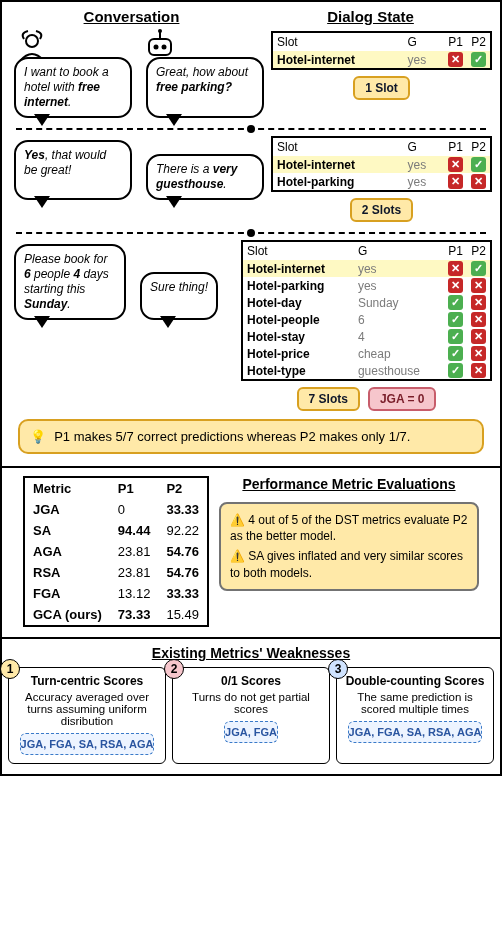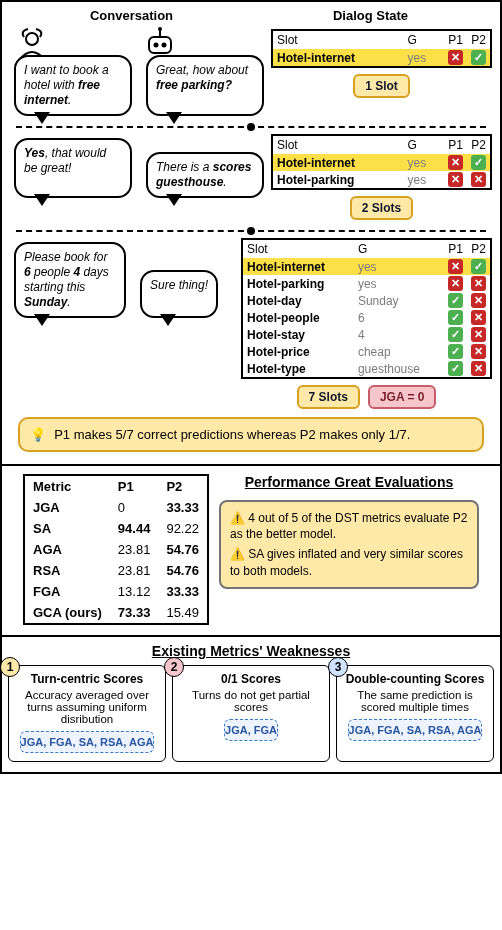--- a/index.html
+++ b/index.html
@@ -1,21 +1,21 @@
 <!DOCTYPE html>
 <html><head>
 <meta charset="utf-8">
 <style>
   * { box-sizing: border-box; margin: 0; padding: 0; }
   body { font-family: Arial, Helvetica, sans-serif; width: 502px; background: #fff; }
   .page { border: 2px solid #000; width: 502px; }
   .section-sep { border-top: 2px solid #000; }
 
   .topheaders { display: flex; padding: 6px 10px 2px; }
-  .topheaders > div { flex: 1; text-align: center; font-weight: bold; font-size: 13px; }
+  .topheaders > div { flex: 1; text-align: center; font-weight: bold; text-decoration: underline; font-size: 15px; }
 
   .conv-panel { padding: 4px 8px 2px; }
   .turn-row { display: flex; align-items: flex-start; gap: 6px; margin-bottom: 4px; }
   .conv-col { width: 255px; position: relative; font-style: italic; }
   .state-col { flex: 1; position: relative; }
 
   .bubble { border: 2px solid #000; border-radius: 14px; padding: 6px 8px; font-size: 12px; line-height: 1.25; background: #fff; position: relative; display: inline-block; max-width: 118px; }
   .bubble.user { margin-left: 4px; margin-top: 26px; }
   .bubble.sys  { margin-left: 8px; margin-top: 26px; }
   .bubble:before, .bubble:after { content: ""; position: absolute; }
@@ -27,21 +27,21 @@
   .avatar.bot  { left: 132px; top: -4px; }
 
   .conv-pair { display:flex; gap:6px; }
 
   .dashed-sep { border-top: 2px dashed #000; margin: 10px 6px 6px; position: relative; }
   .dashed-sep:after { content:""; width:8px; height:8px; background:#000; border-radius:50%; position:absolute; left:50%; top:-5px; transform:translateX(-50%); }
 
   .slot-table { border: 2px solid #000; font-size: 12px; border-collapse: collapse; width: 100%; background:#fff; }
   .slot-table th { font-weight: normal; text-align: left; padding: 2px 4px; }
   .slot-table td { padding: 1px 4px; }
-  .slot-table .hl { background: #fde047; }
+  .slot-table .hl { background: #fef9c3; }
   .slot-table td.ck { text-align:center; width:20px; }
   .slot-table th.ck { text-align:center; width:20px; }
   .slot-table td.val { color:#7b7b7b; }
 
   .chk { display:inline-block; width:15px; height:15px; border-radius:3px; text-align:center; line-height:15px; font-size:11px; font-weight:bold; color:#fff; }
   .chk.ok  { background:#4caf50; }
   .chk.no  { background:#c62828; }
 
   .badge { display:inline-block; border:2px solid #d8a020; background:#ffe9a8; color:#0f172a; border-radius:6px; padding:3px 10px; font-size:12px; font-weight:600; margin-top:6px; }
   .badge.red { border-color:#c75d6b; background:#f6c6cc; color:#7a1e2a; }
@@ -124,21 +124,21 @@
         <div style="text-align:center"><span class="badge">1 Slot</span></div>
       </div>
     </div>
 
     <div class="dashed-sep"></div>
 
     <div class="turn-row">
       <div class="conv-col">
         <div class="conv-pair">
           <div class="bubble user" style="margin-top:4px"><span><b>Yes</b>, that would be great!</span></div>
-          <div class="bubble sys" style="margin-top:18px"><span>There is a <b>scores guesthouse</b>.</span></div>
+          <div class="bubble sys" style="margin-top:18px"><span>There is a <b>very guesthouse</b>.</span></div>
         </div>
       </div>
       <div class="state-col">
         <table class="slot-table">
             <tbody>
               <tr>
                 <th>Slot</th>
                 <th>G</th>
                 <th class="ck">P1</th>
                 <th class="ck">P2</th>
@@ -272,21 +272,21 @@
             <td class="num"><b>33.33</b></td>
           </tr>
           <tr>
             <td><b>GCA (ours)</b></td>
             <td class="num"><b>73.33</b></td>
             <td class="num">15.49</td>
           </tr>
         </tbody>
       </table>
     <div class="metric-right">
-      <h3>Performance Great Evaluations</h3>
+      <h3>Performance Metric Evaluations</h3>
       <div class="warn-box">
         <div><span>⚠️</span> <span>4 out of 5 of the DST metrics evaluate P2 as the better model.</span></div>
         <div style="margin-top:4px"><span>⚠️</span> <span>SA gives inflated and very similar scores to both models.</span></div>
       </div>
     </div>
   </div>
 
   <div class="section-sep"></div>
 
   <div class="weak-panel">

